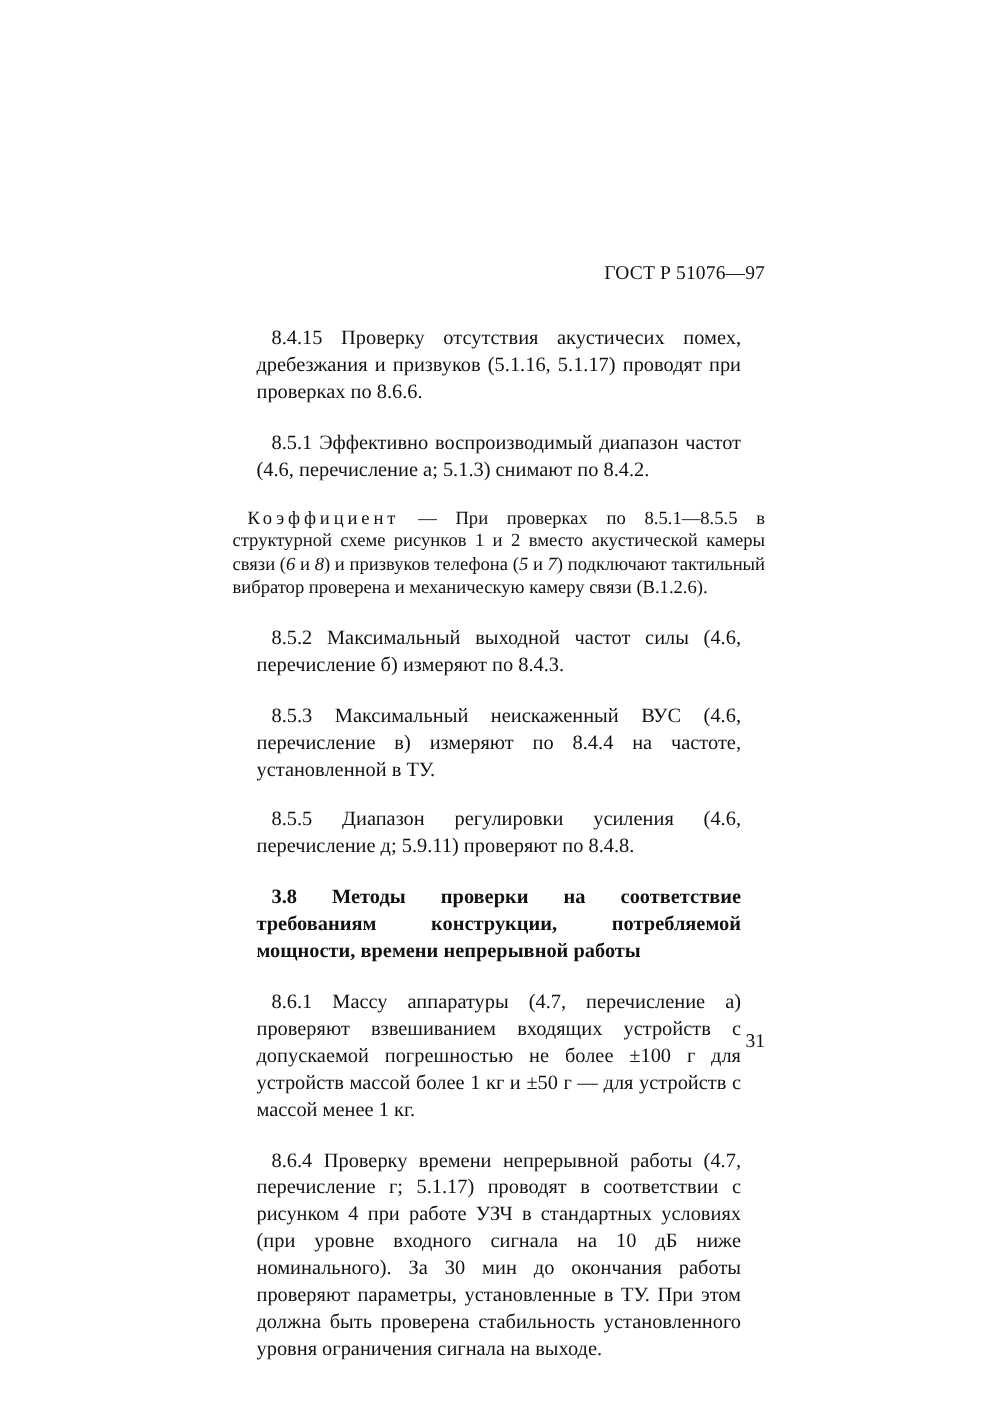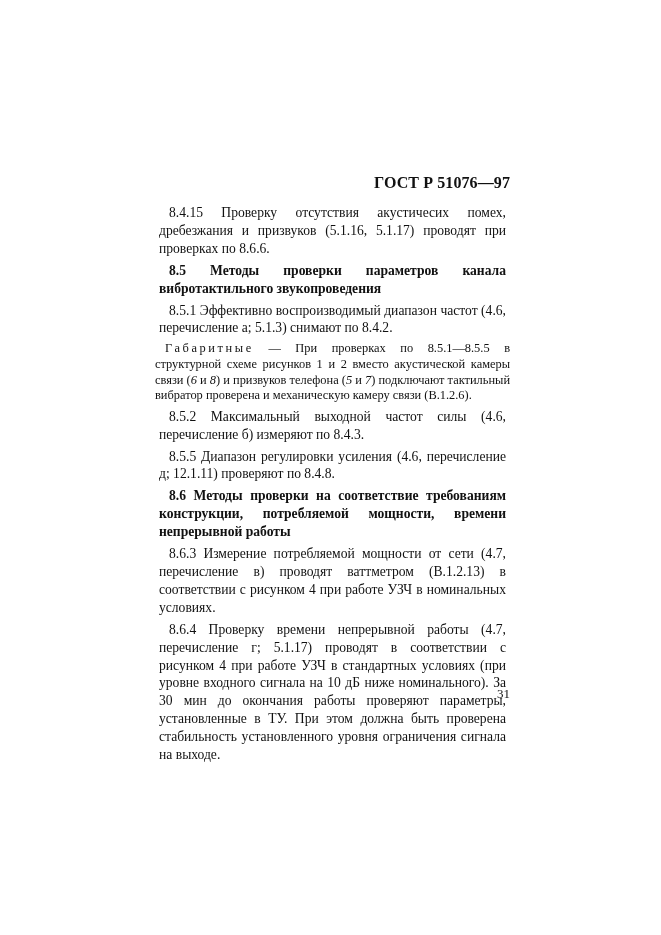--- a/index.html
+++ b/index.html
@@ -1,37 +1,37 @@
 <!DOCTYPE html>
 <html><head>
 <meta charset="utf-8">
 <style>
   html, body { margin: 0; padding: 0; background: #ffffff; }
   body { width: 661px; height: 935px; position: relative; overflow: hidden; }
   .page { position: absolute; left: 155px; top: 0; width: 355px; font-family: "Liberation Serif", serif; color: #111; }
-  .header { position: absolute; right: 0; top: 174px; font-size: 16px; font-weight: bold; letter-spacing: 0.1px; }
+  .header { position: absolute; right: 0; top: 174px; font-size: 13px; font-weight: normal; letter-spacing: 0.1px; }
   .body { position: absolute; left: 0; top: 200px; width: 355px; font-size: 13.6px; line-height: 17.9px; text-align: justify; }
-  .p { text-indent: 10px; margin: 4px; }
+  .p { text-indent: 10px; margin: 16px; }
   .b { font-weight: bold; }
   .note { font-size: 12.4px; line-height: 15.6px; text-indent: 10px; margin: 1px 0 1px 0; text-align: justify; }
   .note .sp { letter-spacing: 2.6px; }
   .pageno { position: absolute; right: 0; top: 686px; font-size: 13px; }
 </style>
 </head>
 <body>
 
 <div class="page">
   <div class="header">ГОСТ Р 51076—97</div>
 
   <div class="body">
     <p class="p">8.4.15 Проверку отсутствия акустичесих помех, дребезжания и призвуков (5.1.16, 5.1.17) проводят при проверках по 8.6.6.</p>
-    <p class="p b">8.5 Методы проверки параметров канала вибротактильного звукопроведения</p>
     <p class="p">8.5.1 Эффективно воспроизводимый диапазон частот (4.6, перечисление а; 5.1.3) снимают по 8.4.2.</p>
-    <p class="note"><span class="sp">Габаритные</span><span> — При проверках по 8.5.1—8.5.5 в структурной схеме рисунков 1 и 2 вместо акустической камеры связи (</span><i>6</i><span> и </span><i>8</i><span>) и призвуков телефона (</span><i>5</i><span> и </span><i>7</i><span>) подключают тактильный вибратор проверена и механическую камеру связи (В.1.2.6).</span></p>
+    <p class="note"><span class="sp">Коэффициент</span><span> — При проверках по 8.5.1—8.5.5 в структурной схеме рисунков 1 и 2 вместо акустической камеры связи (</span><i>6</i><span> и </span><i>8</i><span>) и призвуков телефона (</span><i>5</i><span> и </span><i>7</i><span>) подключают тактильный вибратор проверена и механическую камеру связи (В.1.2.6).</span></p>
     <p class="p">8.5.2 Максимальный выходной частот силы (4.6, перечисление б) измеряют по 8.4.3.</p>
-    <p class="p">8.5.5 Диапазон регулировки усиления (4.6, перечисление д; 12.1.11) проверяют по 8.4.8.</p>
-    <p class="p b">8.6 Методы проверки на соответствие требованиям конструкции, потребляемой мощности, времени непрерывной работы</p>
-    <p class="p">8.6.3 Измерение потребляемой мощности от сети (4.7, перечисление в) проводят ваттметром (В.1.2.13) в соответствии с рисунком 4 при работе УЗЧ в номинальных условиях.</p>
+    <p class="p">8.5.3 Максимальный неискаженный ВУС (4.6, перечисление в) измеряют по 8.4.4 на частоте, установленной в ТУ.</p>
+    <p class="p">8.5.5 Диапазон регулировки усиления (4.6, перечисление д; 5.9.11) проверяют по 8.4.8.</p>
+    <p class="p b">3.8 Методы проверки на соответствие требованиям конструкции, потребляемой мощности, времени непрерывной работы</p>
+    <p class="p">8.6.1 Массу аппаратуры (4.7, перечисление а) проверяют взвешиванием входящих устройств с допускаемой погрешностью не более ±100 г для устройств массой более 1 кг и ±50 г — для устройств с массой менее 1 кг.</p>
     <p class="p">8.6.4 Проверку времени непрерывной работы (4.7, перечисление г; 5.1.17) проводят в соответствии с рисунком 4 при работе УЗЧ в стандартных условиях (при уровне входного сигнала на 10 дБ ниже номинального). За 30 мин до окончания работы проверяют параметры, установленные в ТУ. При этом должна быть проверена стабильность установленного уровня ограничения сигнала на выходе.</p>
   </div>
 
   <div class="pageno">31</div>
 </div>
 
 </body></html>

